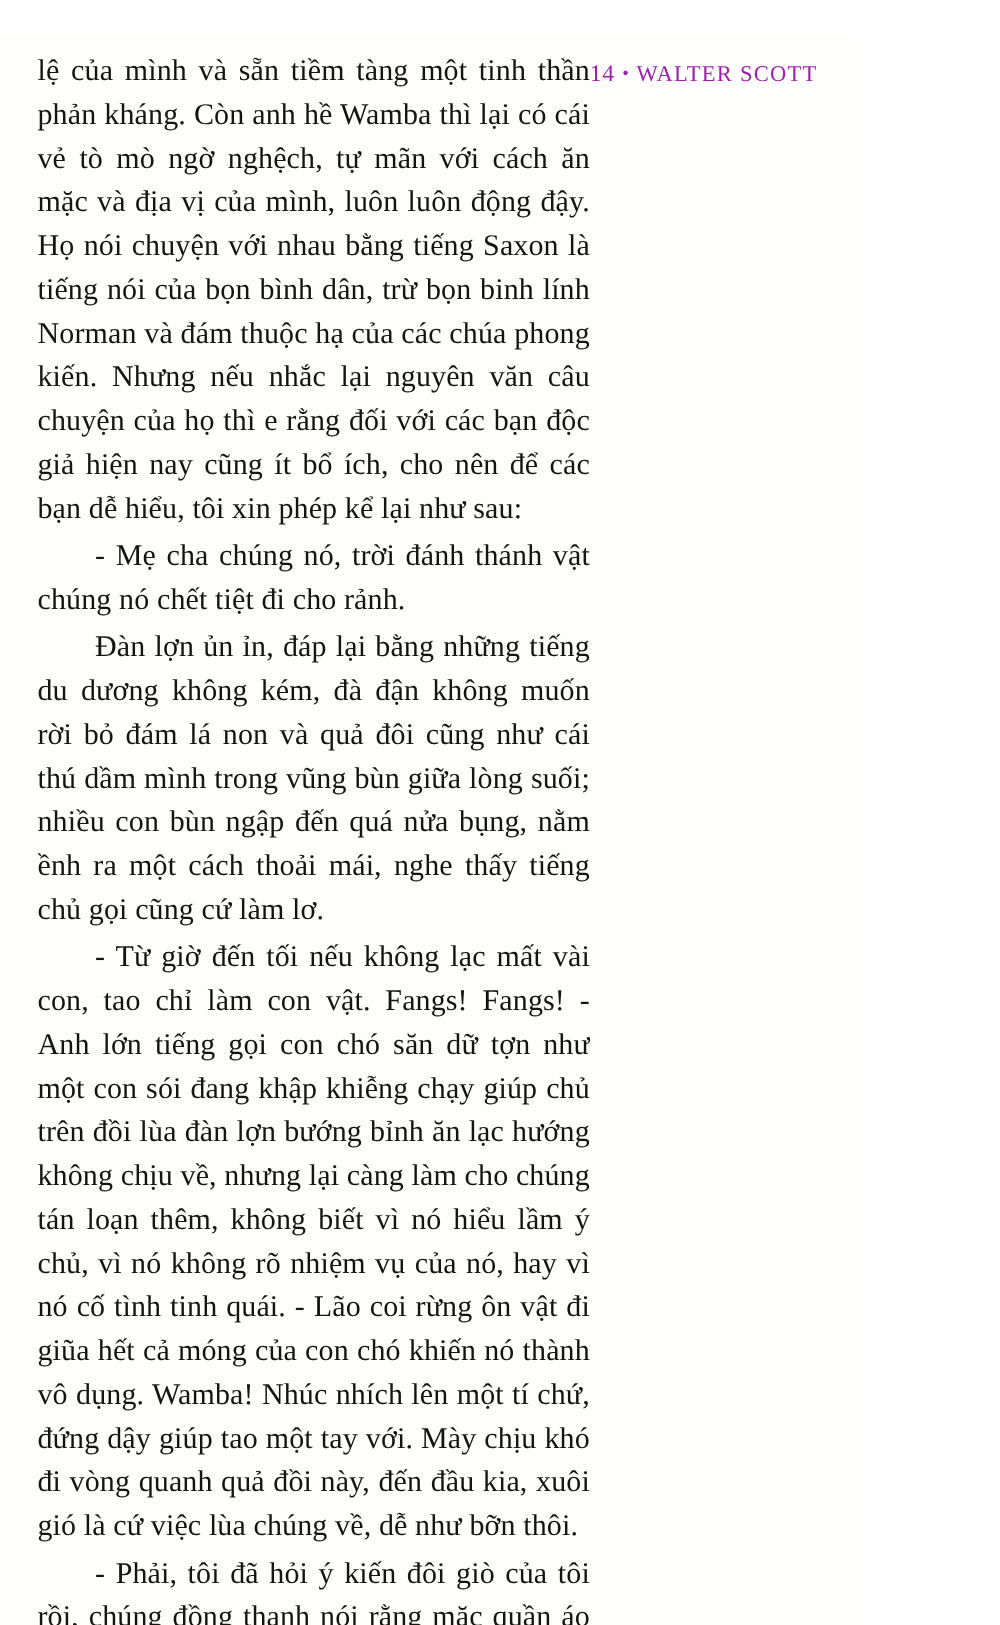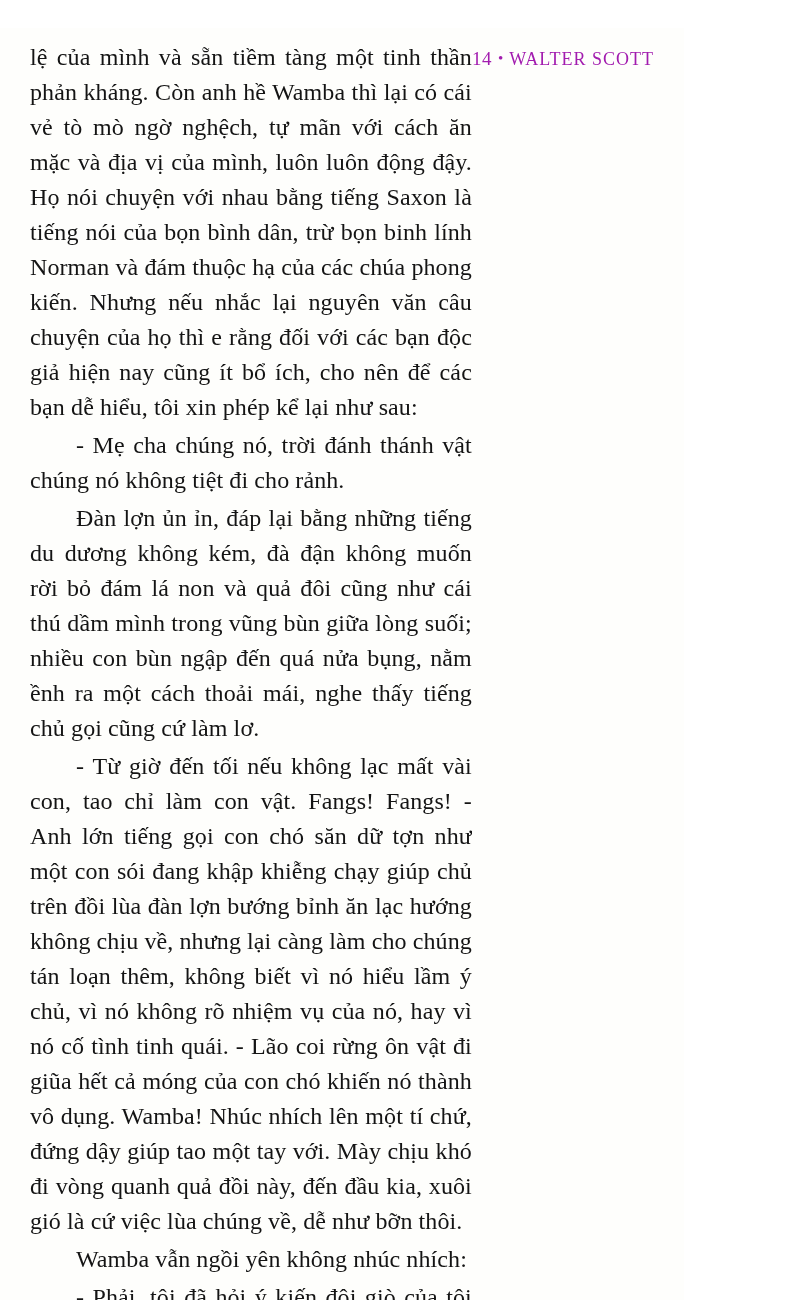--- a/index.html
+++ b/index.html
@@ -59,23 +59,22 @@
     letter-spacing: 1px;
     font-size: 18px;
   }
 </style>
 </head>
 <body>
 
 <div class="page">
   <div class="body-text" id="paragraphs">
       <p>lệ của mình và sẵn tiềm tàng một tinh thần phản kháng. Còn anh hề Wamba thì lại có cái vẻ tò mò ngờ nghệch, tự mãn với cách ăn mặc và địa vị của mình, luôn luôn động đậy. Họ nói chuyện với nhau bằng tiếng Saxon là tiếng nói của bọn bình dân, trừ bọn binh lính Norman và đám thuộc hạ của các chúa phong kiến. Nhưng nếu nhắc lại nguyên văn câu chuyện của họ thì e rằng đối với các bạn độc giả hiện nay cũng ít bổ ích, cho nên để các bạn dễ hiểu, tôi xin phép kể lại như sau:</p>
-      <p class="indent">- Mẹ cha chúng nó, trời đánh thánh vật chúng nó không tiệt đi cho rảnh.</p>
+      <p class="indent">- Mẹ cha chúng nó, trời đánh thánh vật chúng nó chết tiệt đi cho rảnh.</p>
       <p class="indent">Đàn lợn ủn ỉn, đáp lại bằng những tiếng du dương không kém, đà đận không muốn rời bỏ đám lá non và quả đôi cũng như cái thú dầm mình trong vũng bùn giữa lòng suối; nhiều con bùn ngập đến quá nửa bụng, nằm ềnh ra một cách thoải mái, nghe thấy tiếng chủ gọi cũng cứ làm lơ.</p>
       <p class="indent">- Từ giờ đến tối nếu không lạc mất vài con, tao chỉ làm con vật. Fangs! Fangs! - Anh lớn tiếng gọi con chó săn dữ tợn như một con sói đang khập khiễng chạy giúp chủ trên đồi lùa đàn lợn bướng bỉnh ăn lạc hướng không chịu về, nhưng lại càng làm cho chúng tán loạn thêm, không biết vì nó hiểu lầm ý chủ, vì nó không rõ nhiệm vụ của nó, hay vì nó cố tình tinh quái. - Lão coi rừng ôn vật đi giũa hết cả móng của con chó khiến nó thành vô dụng. Wamba! Nhúc nhích lên một tí chứ, đứng dậy giúp tao một tay với. Mày chịu khó đi vòng quanh quả đồi này, đến đầu kia, xuôi gió là cứ việc lùa chúng về, dễ như bỡn thôi.</p>
-      <p class="indent">Wamba vẫn ngồi yên không nhúc nhích:</p>
       <p class="indent">- Phải, tôi đã hỏi ý kiến đôi giò của tôi rồi, chúng đồng thanh nói rằng mặc quần áo đẹp thế này mà đi săn lợn thì không đúng phép. Thôi, tôi khuyên anh cứ gọi con Fangs về và mặc kệ xác chúng. Chúng có gặp cướp, gặp lính hay gặp thầy tu thì cũng thế thôi. Mà giá chúng có biến thành bọn Norman, thì anh càng khoái chứ sao?</p>
       <p class="indent">Norman ngạc nhiên hỏi lại:</p>
     </div>
   <div class="footer">
     <span class="pagenum">14</span><span class="sep">•</span><span class="author">WALTER SCOTT</span>
   </div>
 </div>
 
 </body></html>

